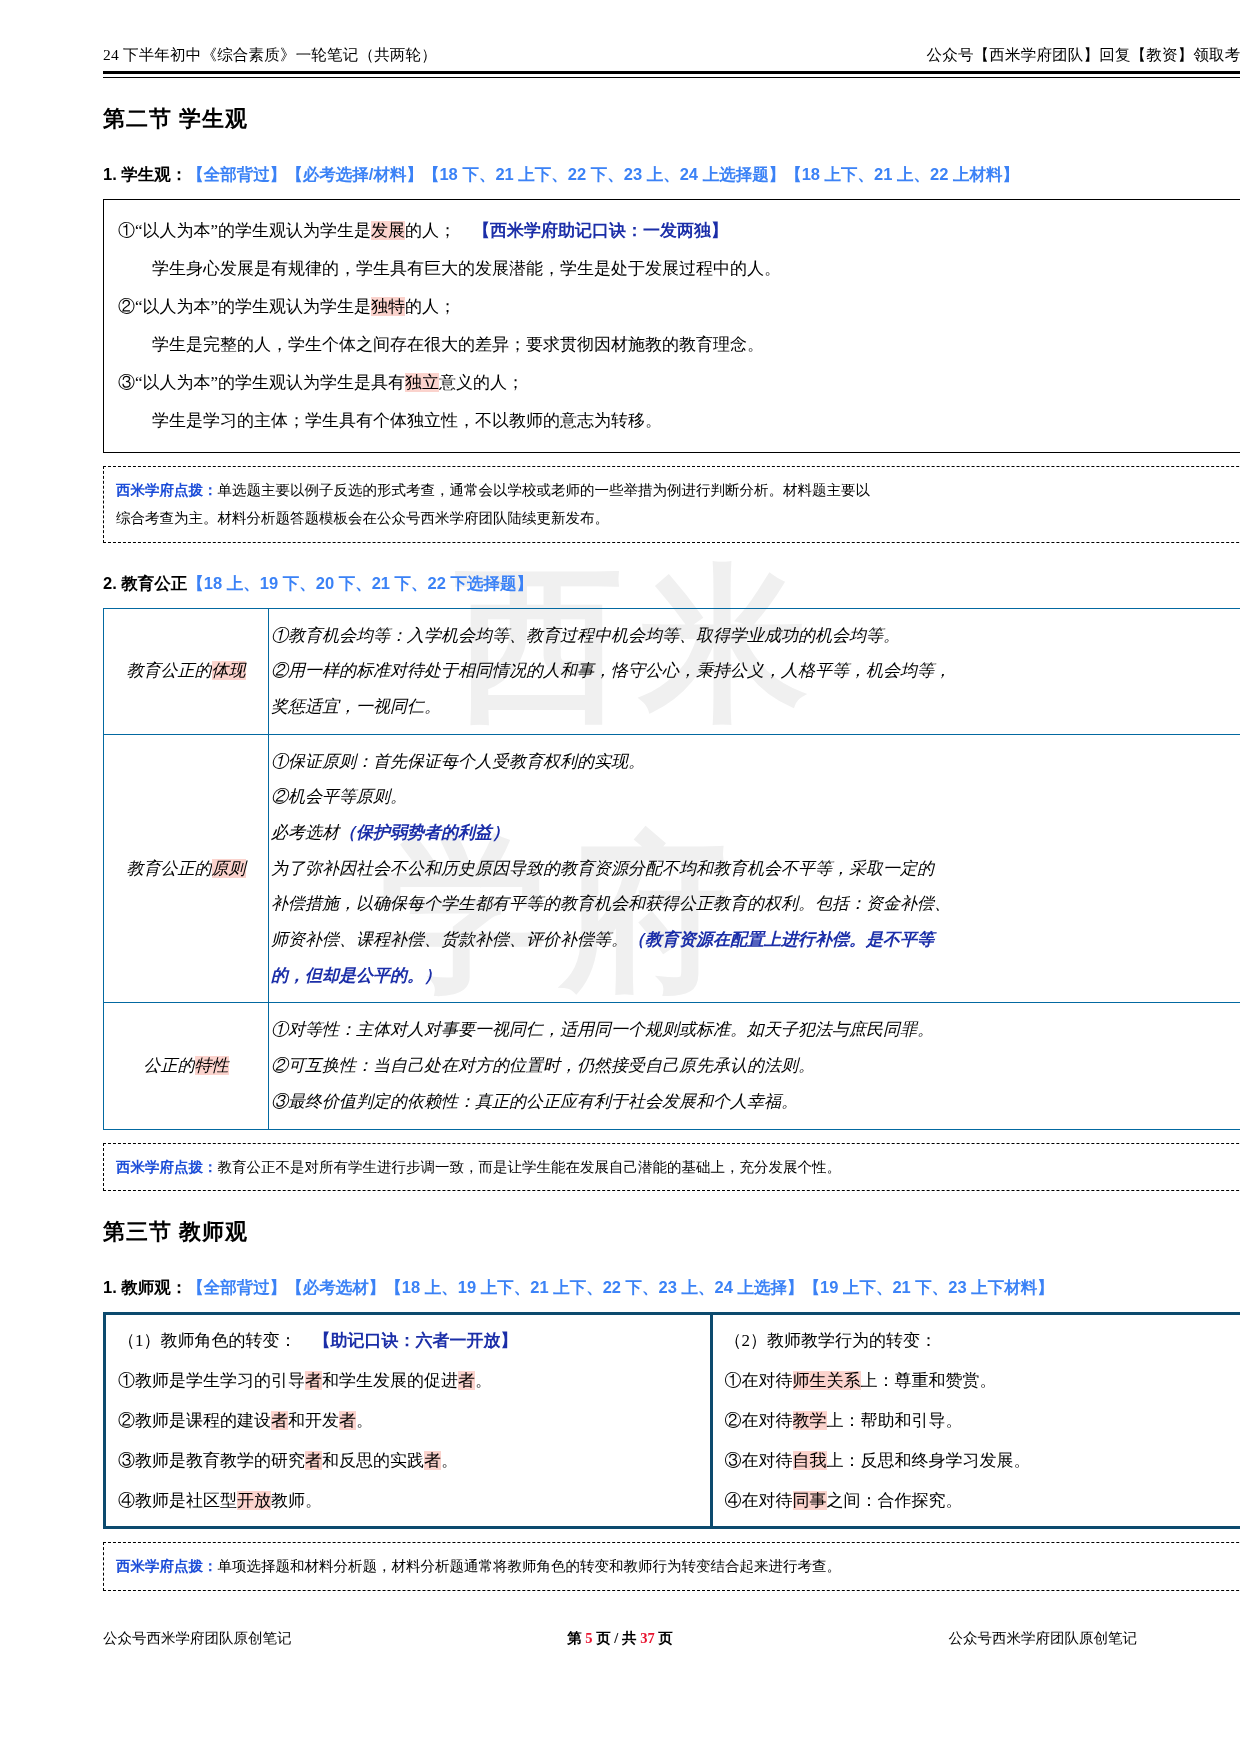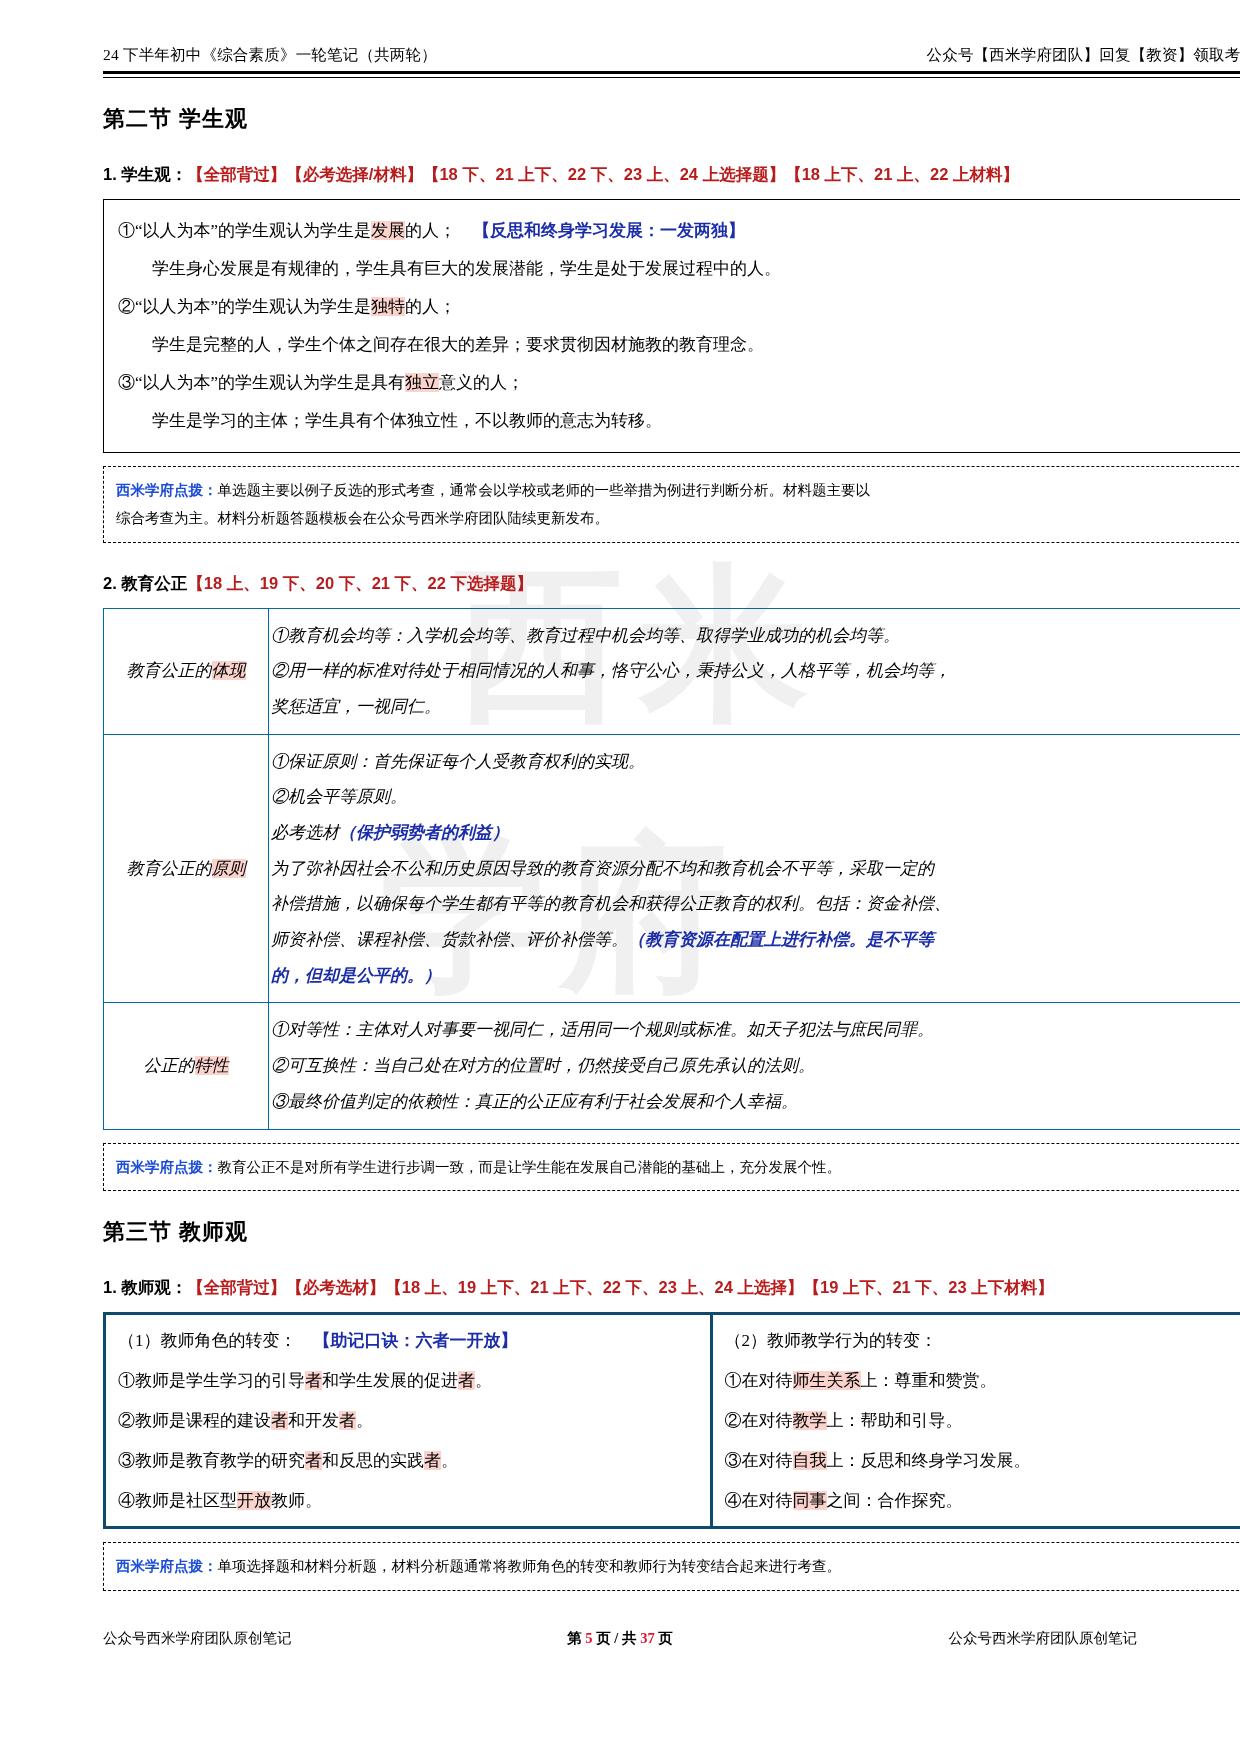--- a/index.html
+++ b/index.html
@@ -38,21 +38,21 @@
   h2.sec{
     font-family:"Liberation Sans","DejaVu Sans",sans-serif;
     font-size:22px; font-weight:bold;
     margin:26px 0 0 0; letter-spacing:1px;
   }
   h3.sub{
     font-family:"Liberation Sans","DejaVu Sans",sans-serif;
     font-size:16.5px; font-weight:bold;
     margin:30px 0 13px 0; letter-spacing:0;
   }
-  h3.sub .red{color:#b91c1c;text-align:center;}
+  h3.sub .red{color:#3b82f6;text-align:center;}
   h3.sub .blk{color:#000;}
 
   
   .box{
     border:1px solid #000;
     padding:12px 14px 12px 14px;
     margin:0 0 0 0;
     font-size:17px; line-height:2.24;
   }
   .box p{margin:0;}
@@ -152,21 +152,21 @@
     <div class="rule"></div>
 
     <h2 class="sec">第二节  学生观</h2>
 
     <h3 class="sub">
       <span class="blk">1.</span>
       <span class="blk">学生观：</span><span class="red">【全部背过】【必考选择/材料】【18 下、21 上下、22 下、23 上、24 上选择题】【18 上下、21 上、22 上材料】</span>
     </h3>
 
     <div class="box">
-      <p><span>①“以人为本”的学生观认为学生是</span><span class="hl">发展</span><span>的人；　</span><span class="blue">【反思和终身学习发展：一发两独】</span></p>
+      <p><span>①“以人为本”的学生观认为学生是</span><span class="hl">发展</span><span>的人；　</span><span class="blue">【西米学府助记口诀：一发两独】</span></p>
       <p class="ind">学生身心发展是有规律的，学生具有巨大的发展潜能，学生是处于发展过程中的人。</p>
       <p><span>②“以人为本”的学生观认为学生是</span><span class="hl">独特</span><span>的人；</span></p>
       <p class="ind">学生是完整的人，学生个体之间存在很大的差异；要求贯彻因材施教的教育理念。</p>
       <p><span>③“以人为本”的学生观认为学生是具有</span><span class="hl">独立</span><span>意义的人；</span></p>
       <p class="ind">学生是学习的主体；学生具有个体独立性，不以教师的意志为转移。</p>
     </div>
 
     <div class="tip">
       <p><span class="lbl">西米学府点拨：</span><span>单选题主要以例子反选的形式考查，通常会以学校或老师的一些举措为例进行判断分析。材料题主要以</span></p>
       <p>综合考查为主。材料分析题答题模板会在公众号西米学府团队陆续更新发布。</p>

